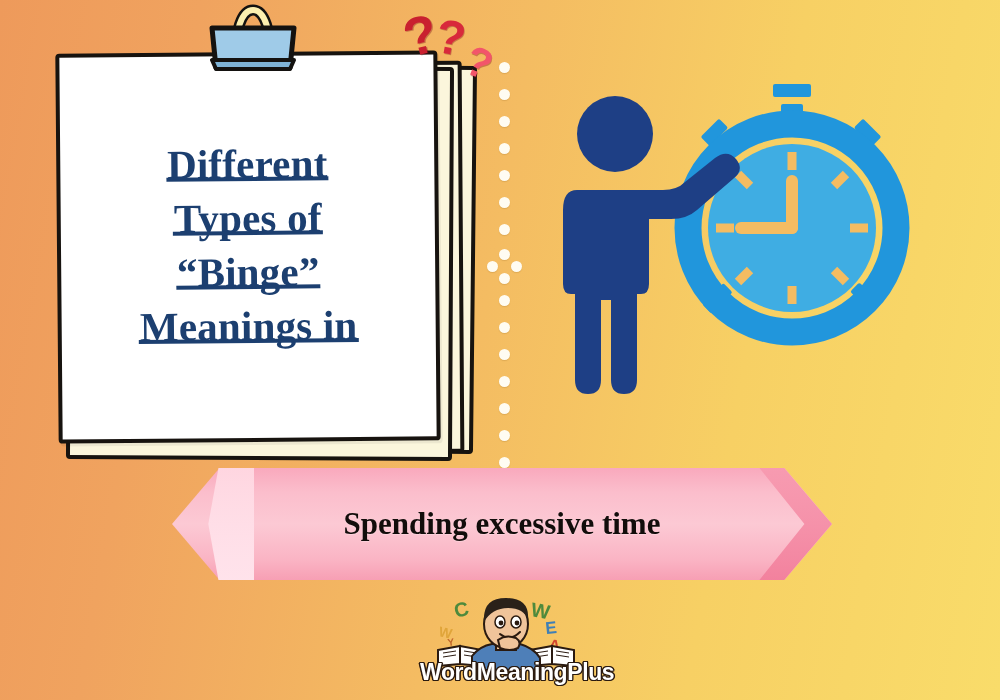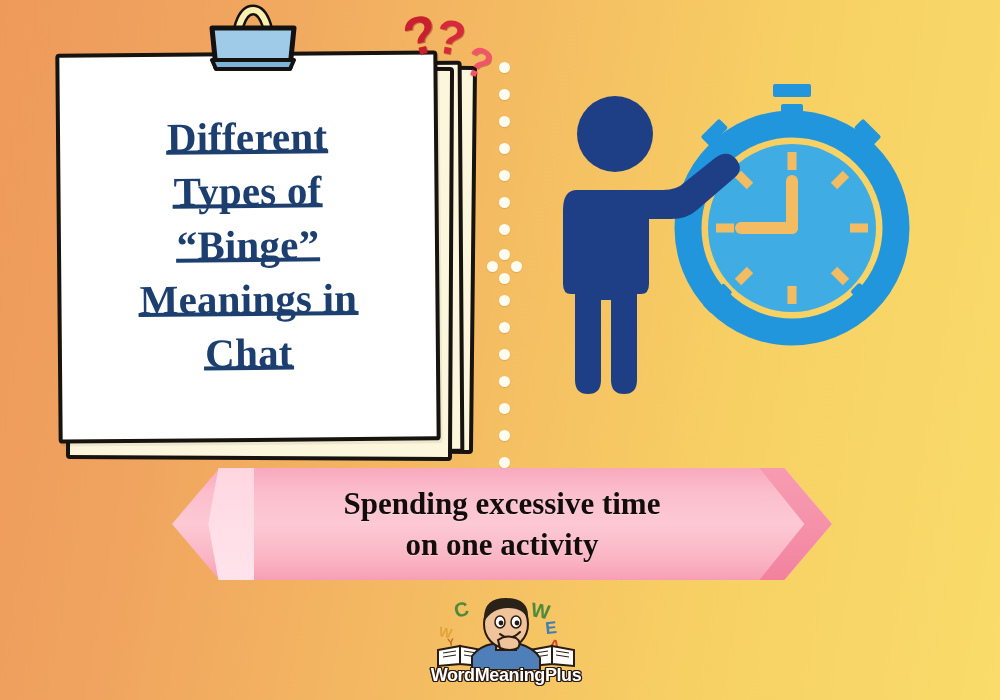--- a/index.html
+++ b/index.html
@@ -163,21 +163,21 @@
     width:172px; height:96px;
     z-index:6;
   }
   #logo-wordmark {
     position:absolute;
     left:0; bottom:2px;
     width:172px;
     text-align:center;
     font-family:"Liberation Sans", sans-serif;
     font-weight:bold;
-    font-size:18px;
+    font-size:23px;
     letter-spacing:-0.4px;
     color:#FFFFFF;
     text-shadow:
        1.4px 0 0 #2A1A10, -1.4px 0 0 #2A1A10,
        0 1.4px 0 #2A1A10, 0 -1.4px 0 #2A1A10,
        1px 1px 0 #2A1A10, -1px 1px 0 #2A1A10,
        1px -1px 0 #2A1A10, -1px -1px 0 #2A1A10;
     white-space:nowrap;
   }
 </style>
@@ -188,21 +188,20 @@
   <div class="sheet sheet-back-3"></div>
   <div class="sheet sheet-back-2"></div>
   <div class="sheet sheet-back-1"></div>
   <div class="sheet sheet-front"></div>
 
   <div id="title-block">
     <div class="title-line">Different</div>
     <div class="title-line">Types of</div>
     <div class="title-line">“Binge”</div>
     <div class="title-line">Meanings in</div>
-    <div class="title-line">Chat</div>
   </div>
 </div>
 
 <div id="binder-clip">
   <svg width="110" height="80" viewBox="0 0 110 80">
 
     <path d="M38 62 C36 28 44 8 55 8 C66 8 74 28 72 62" fill="none" stroke="#141210" stroke-width="11" stroke-linecap="round"></path>
     <path d="M38 62 C36 28 44 8 55 8 C66 8 74 28 72 62" fill="none" stroke="#FCEFAF" stroke-width="6" stroke-linecap="round"></path>
 
     <path d="M14 26 L96 26 L92 66 L18 66 Z" fill="#9FCBE8" stroke="#141210" stroke-width="5" stroke-linejoin="round"></path>
@@ -299,21 +298,20 @@
     </g>
   </svg>
 </div>
 
 <div id="banner">
   <div id="banner-shape"></div>
   <div id="banner-sheen"></div>
   <div id="banner-shadow-right"></div>
   <div id="banner-text">
     <div class="banner-line">Spending excessive time</div>
-    <div class="banner-line">on one activity</div>
   </div>
 </div>
 
 <div id="logo">
   <svg width="172" height="78" viewBox="0 0 172 78" style="position:absolute;left:0;top:0;">
 
     <g font-family="Liberation Sans, sans-serif" font-weight="bold">
       <text x="36" y="26" font-size="20" fill="#4E8A3C" transform="rotate(-14 36 26)">C</text>
       <text x="18" y="44" font-size="14" fill="#E0A53A" transform="rotate(12 18 44)">W</text>
       <text x="28" y="54" font-size="10" fill="#C0662A" transform="rotate(-8 28 54)">Y</text>

